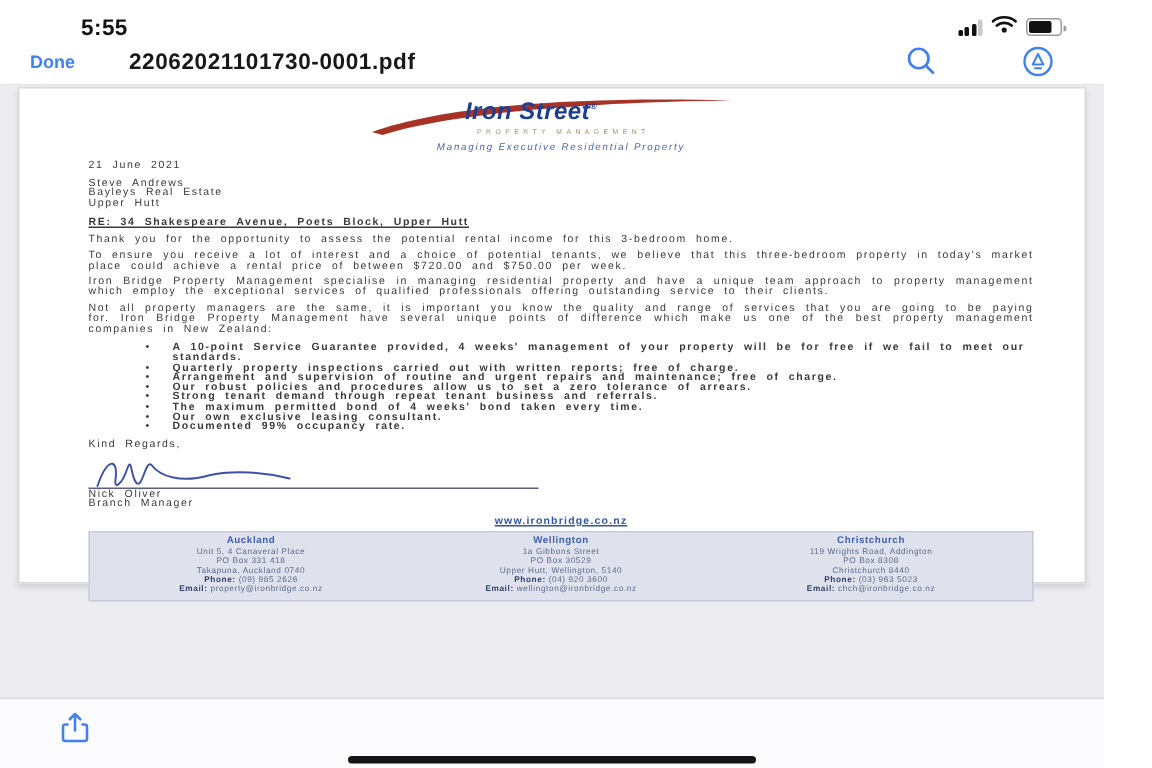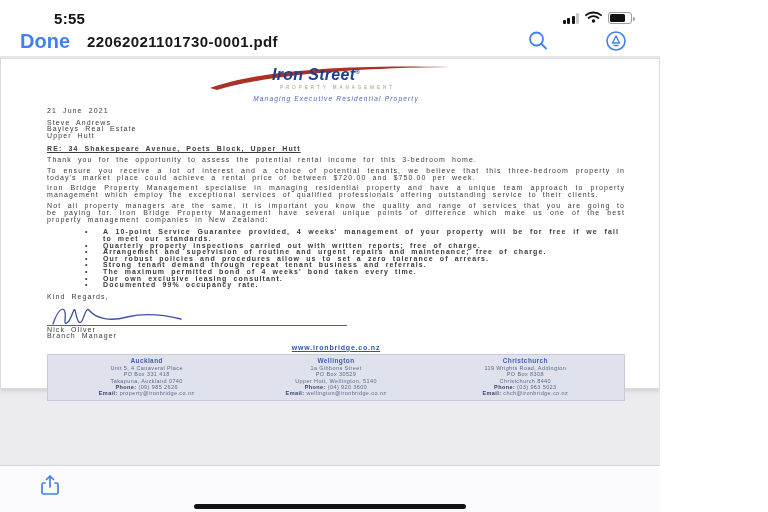--- a/index.html
+++ b/index.html
@@ -1,37 +1,37 @@
 <!DOCTYPE html>
 <html><head>
 <meta charset="utf-8">
 <style>
   * { margin:0; padding:0; box-sizing:border-box; }
   html,body { width:768px; height:512px; overflow:hidden; background:#ffffff;
               font-family:"Liberation Sans", sans-serif; }
-  .screen { position:relative; width:660px; height:512px; display:flex; flex-direction:column; }
+  .screen { position:relative; width:736px; height:512px; display:flex; flex-direction:column; }
 
   
   .status-bar { height:30px; background:#fff; display:flex; align-items:center; padding:6px 28px 0 54px; }
   .status-time { font-size:15px; font-weight:700; color:#111; letter-spacing:.3px; }
   .status-spacer { flex:1; }
   .status-icons { display:flex; align-items:center; gap:6px; }
   .sig-bars { display:flex; align-items:flex-end; gap:1.5px; height:11px; }
   .sig-bars i { display:block; width:3px; background:#111; border-radius:1px; }
   .sig-bars i.b1{height:4px;} .sig-bars i.b2{height:6px;} .sig-bars i.b3{height:8px;}
   .sig-bars i.b4{height:11px; background:#c9c9cd;}
   .battery { position:relative; width:24px; height:12px; border:1px solid #9b9ba0; border-radius:3px; }
   .battery .lvl { position:absolute; left:1px; top:1px; bottom:1px; width:70%; background:#111; border-radius:1.5px; }
   .battery .nub { position:absolute; right:-4px; top:3.5px; width:2.5px; height:4px; background:#9b9ba0; border-radius:0 2px 2px 0; }
 
   
   .nav-bar { height:27px; background:#fff; display:flex; align-items:center; padding:0 32px 4px 20px;
              border-bottom:1px solid #e3e3e6; }
-  .done-btn { font-size:20px; color:#4080f0; font-weight:600; cursor:pointer; }
-  .nav-title { font-size:15px; font-weight:700; color:#181818; margin-left:17px; letter-spacing:.4px; }
+  .done-btn { font-size:12px; color:#4080f0; font-weight:600; cursor:pointer; }
+  .nav-title { font-size:15px; font-weight:700; color:#181818; margin-left:36px; letter-spacing:.4px; }
   .nav-spacer { flex:1; }
   .nav-icons { display:flex; align-items:center; gap:54px; }
   .icon-btn { width:24px; height:24px; display:flex; align-items:center; justify-content:center; cursor:pointer; }
 
   
   .doc-area { flex:1; background:#ececf0; position:relative; overflow:hidden; display:flex; justify-content:center; }
   .page { width:712px; height:331px; margin-top:1px; background:#fff; border:1px solid #d9d9de;
           box-shadow:0 2px 4px rgba(0,0,0,.12); padding:5px 34px 0 46px; color:#3a3a3a; }
 
   .logo-wrap { position:relative; width:252px; height:28px; margin:0 auto; }

